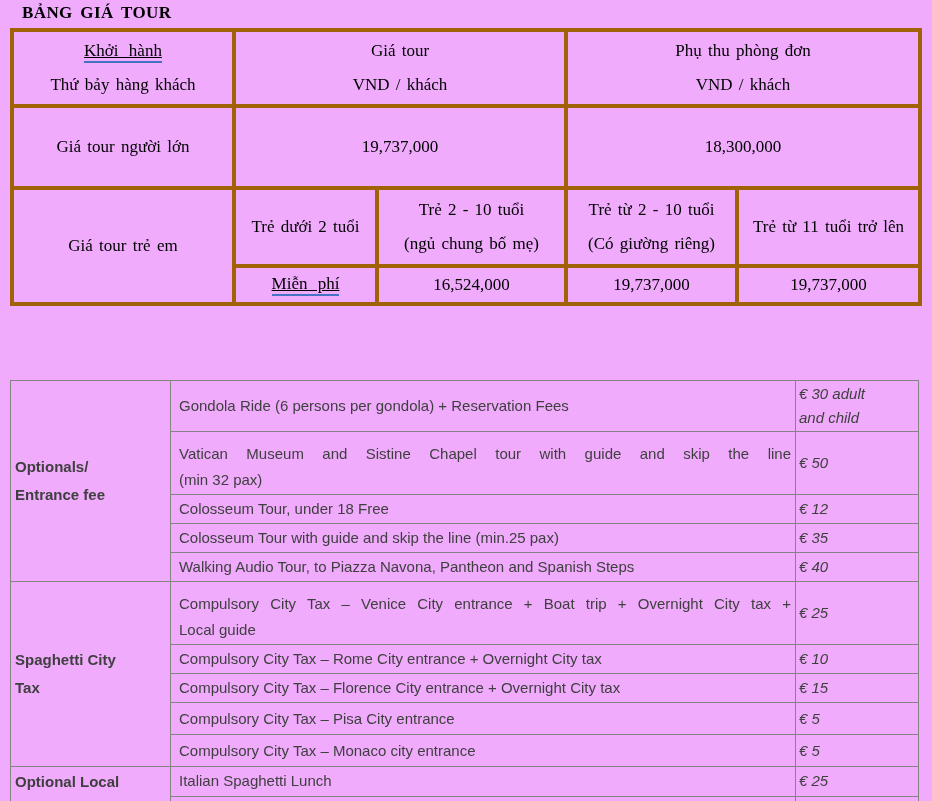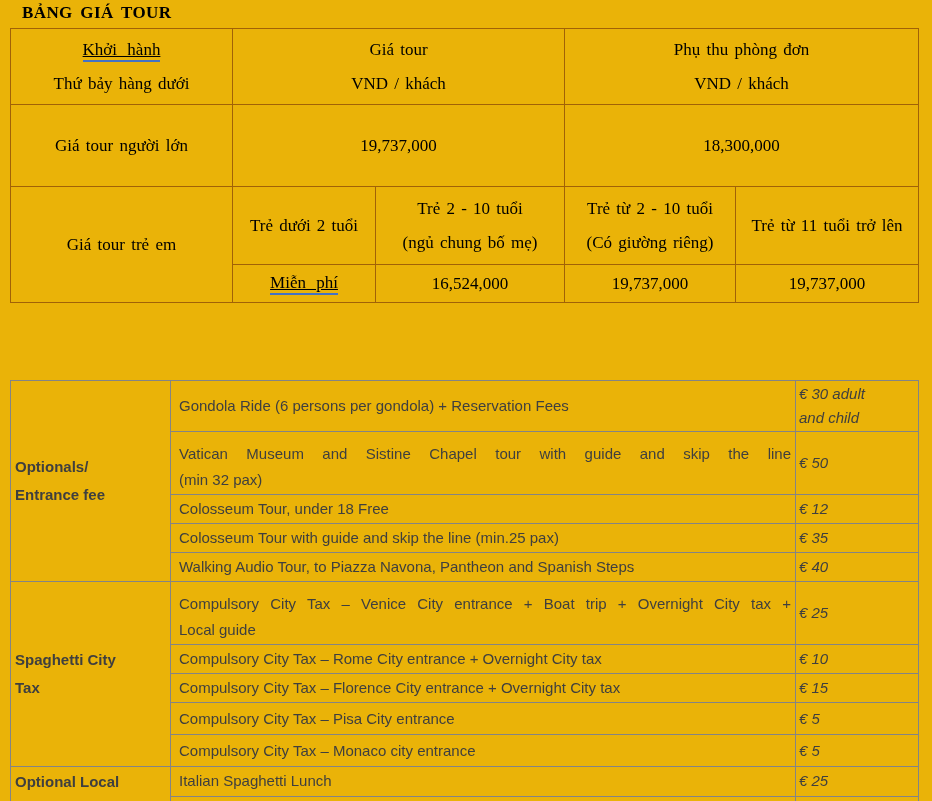--- a/index.html
+++ b/index.html
@@ -2,34 +2,34 @@
 <html><head>
 <meta charset="utf-8">
 <style>
   * { margin:0; padding:0; box-sizing:border-box; }
   html,body { background:#ffffff; }
   body {
     width:932px; height:801px; overflow:hidden;
     font-family:"Liberation Serif","DejaVu Serif",serif;
     color:#000;
   }
-  .page { position:relative; width:932px; height:801px; background:#eab308; }
+  .page { position:relative; width:932px; height:801px; background:#f0abfc; }
 
   .title {
     position:absolute; font-weight:bold; font-size:17px; letter-spacing:0.4px;
     color:#000; font-family:"Liberation Serif","DejaVu Serif",serif; word-spacing:3px;
   }
   .t1 { left:22px; top:3px; }
   .t2 { left:10px; top:338px; }
 
   table { position:absolute; border-collapse:collapse; table-layout:fixed; }
 
   
   .tour { left:10px; top:28px; width:908px; font-size:17px; text-align:center; color:#000; }
-  .tour td { border:1px solid #a16207; vertical-align:middle; word-spacing:2px; padding:2px; }
+  .tour td { border:4px solid #a16207; vertical-align:middle; word-spacing:2px; padding:2px; }
   .tour .line { line-height:34px; }
   .t1-link {
     display:inline-block; text-decoration:underline;
     border-bottom:2px solid #4472c4; line-height:20px;
     word-spacing:6px; cursor:pointer;
   }
 
   
   .svc {
     left:10px; top:380px; width:908px; font-size:15px; text-align:left;
@@ -53,21 +53,21 @@
       <col style="width:222px">
         <col style="width:143px">
         <col style="width:189px">
       <col style="width:171px">
         <col style="width:183px">
     </colgroup>
     <tbody>
       <tr style="height:76px">
         <td>
           <div class="line"><span class="t1-link">Khởi hành</span></div>
-          <div class="line">Thứ bảy hàng dưới</div>
+          <div class="line">Thứ bảy hàng khách</div>
         </td>
         <td colspan="2">
           <div class="line">Giá tour</div>
           <div class="line">VND / khách</div>
         </td>
         <td colspan="2">
           <div class="line">Phụ thu phòng đơn</div>
           <div class="line">VND / khách</div>
         </td>
       </tr>

